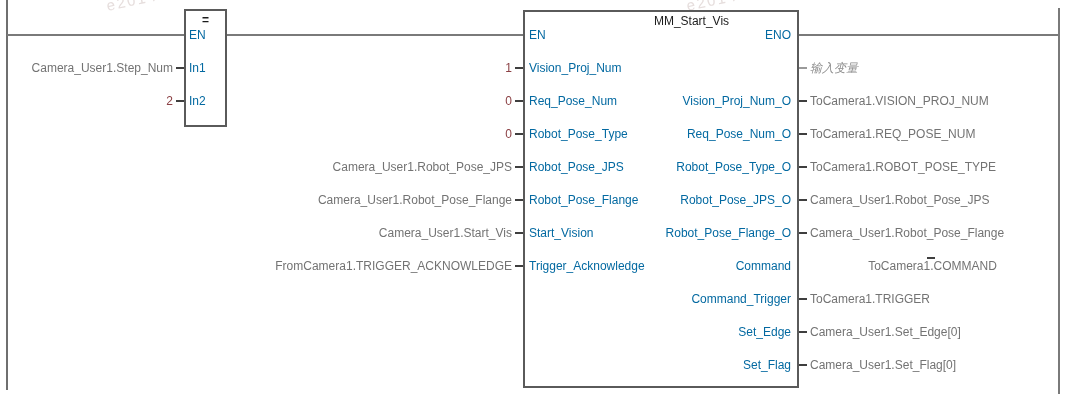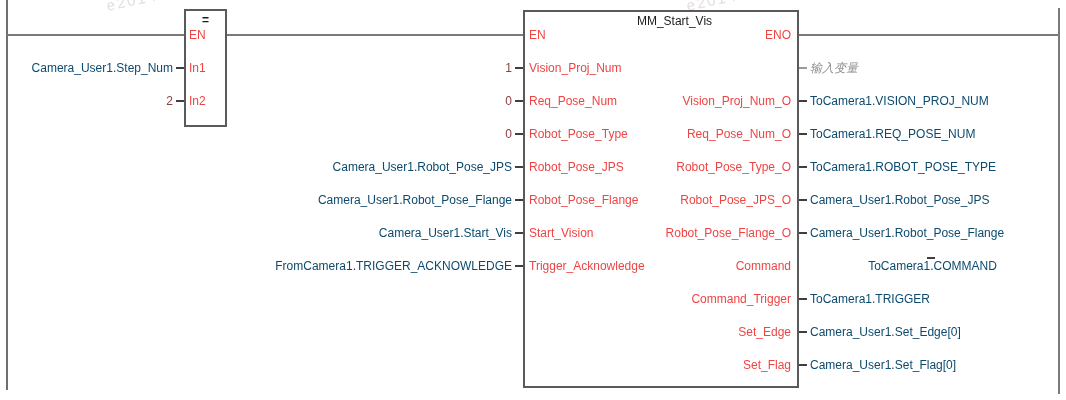--- a/index.html
+++ b/index.html
@@ -34,21 +34,21 @@
   .block-title{
     position:absolute;
     text-align:center;
     height:16px;line-height:16px;
     color:#1b1b1b;
     white-space:nowrap;
   }
   .pin-label{
     position:absolute;
     height:18px;line-height:18px;
-    color:#ef4444;
+    color:#0369a1;
     white-space:nowrap;
   }
   .pin-right{
     text-align:right;
     box-sizing:border-box;
     padding-right:4px;
   }
   .io-row{
     position:absolute;
     height:18px;
@@ -56,21 +56,21 @@
     align-items:center;
     white-space:nowrap;
   }
   .io-row.in{justify-content:flex-end;}
   .stub{
     width:8px;height:2px;background:#3f3f3f;flex:none;
     margin:0 0 0 3px;
   }
   .io-row.out .stub{margin:0 3px 0 0;}
   .stub.gray{background:#9a9a9a;}
-  .val-var{color:#0c4a6e;}
+  .val-var{color:#737373;}
   .val-lit{color:#8b4044;}
   .val-comment{color:#8c8c8c;font-style:italic;}
 </style>
 </head>
 <body>
 
 <div id="canvas">
 
   <div class="wm" style="left:106px;">e2014t</div>
   <div class="wm" style="left:686px;">e2014t</div>
@@ -91,21 +91,21 @@
   <div class="io-row in" style="left:0;top:59px;width:184px;">
     <span class="val-var">Camera_User1.Step_Num</span>
     <span class="stub"></span>
   </div>
   <div class="io-row in" style="left:0;top:92px;width:184px;">
     <span class="val-lit">2</span>
     <span class="stub"></span>
   </div>
 
   <div class="block" style="left:523px;top:10px;width:276px;height:378px;"></div>
-  <div class="block-title" style="left:523px;top:13px;width:303px;">MM_Start_Vis</div>
+  <div class="block-title" style="left:540px;top:13px;width:303px;">MM_Start_Vis</div>
 
   <div class="pin-label" style="left:529px;top:26px;">EN</div>
   <div class="pin-label pin-right" style="left:523px;top:26px;width:272px;">ENO</div>
 
   <div class="pin-label" style="left:529px;top:59px;">Vision_Proj_Num</div>
   <div class="pin-label" style="left:529px;top:92px;">Req_Pose_Num</div>
   <div class="pin-label" style="left:529px;top:125px;">Robot_Pose_Type</div>
   <div class="pin-label" style="left:529px;top:158px;">Robot_Pose_JPS</div>
   <div class="pin-label" style="left:529px;top:191px;">Robot_Pose_Flange</div>
   <div class="pin-label" style="left:529px;top:224px;">Start_Vision</div>

